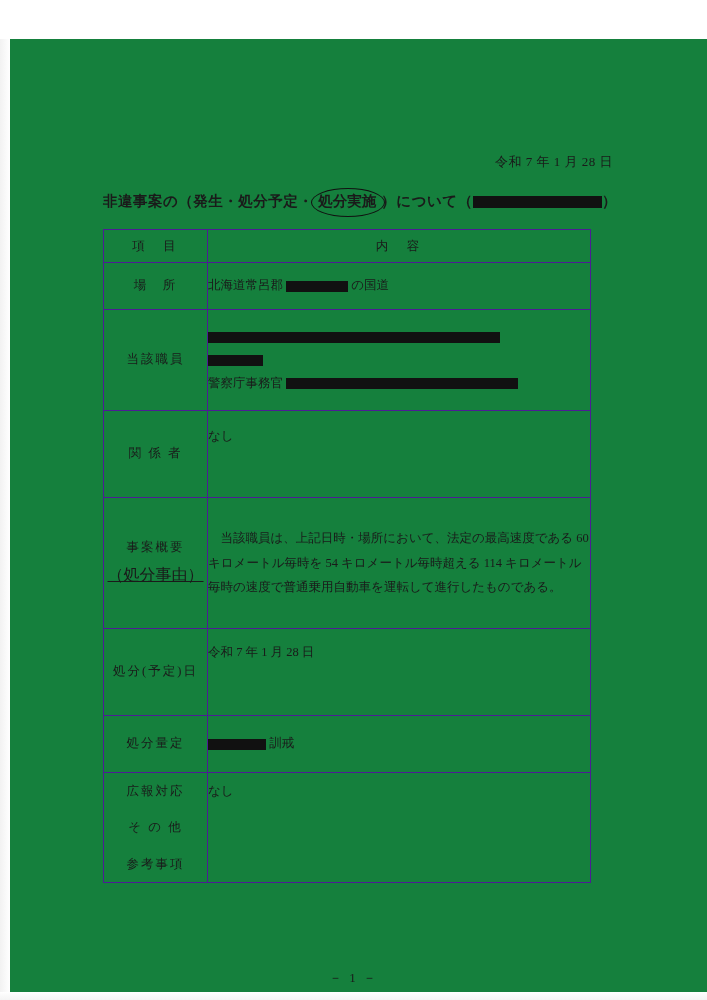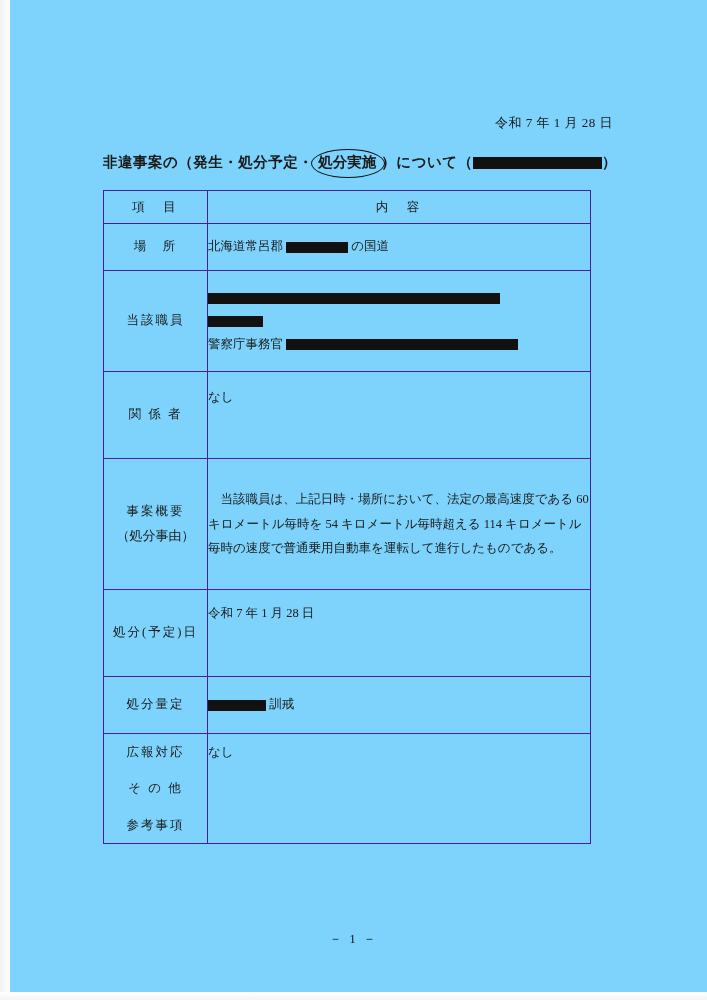--- a/index.html
+++ b/index.html
@@ -11,21 +11,22 @@
     width: 707px;
     height: 1000px;
     position: relative;
     font-family: "Liberation Serif", "DejaVu Serif", serif;
     color: #1a1a1a;
     overflow: hidden;
   }
   .page {
     position: absolute;
     inset: 0;
-    background: #7dd3fc;
+    background: #15803d;
+    margin-top: 39px;
   }
   
   .scan-edge-left {
     position: absolute;
     top: 0; left: 0; width: 10px; height: 100%;
     background: linear-gradient(to right, #f2f2f2, #ffffff);
   }
   .scan-edge-bottom {
     position: absolute;
     bottom: 0; left: 0; width: 100%; height: 8px;
@@ -98,21 +99,22 @@
   }
   .label-cell {
     text-align: center;
     letter-spacing: 2px;
     line-height: 1.9;
     padding: 4px 2px;
   }
   .label-cell .sub {
     display: block;
     letter-spacing: 0px;
-    font-size: 13px;
+    font-size: 16px;
+    text-decoration: underline;
   }
   .val-cell {
     padding: 8px 10px;
     line-height: 1.85;
   }
   .row-h-46 { height: 46px; }
   .row-h-86 { height: 86px; }
   .row-h-100 { height: 100px; }
   .row-h-56 { height: 56px; }
   .row-h-130 { height: 130px; }

